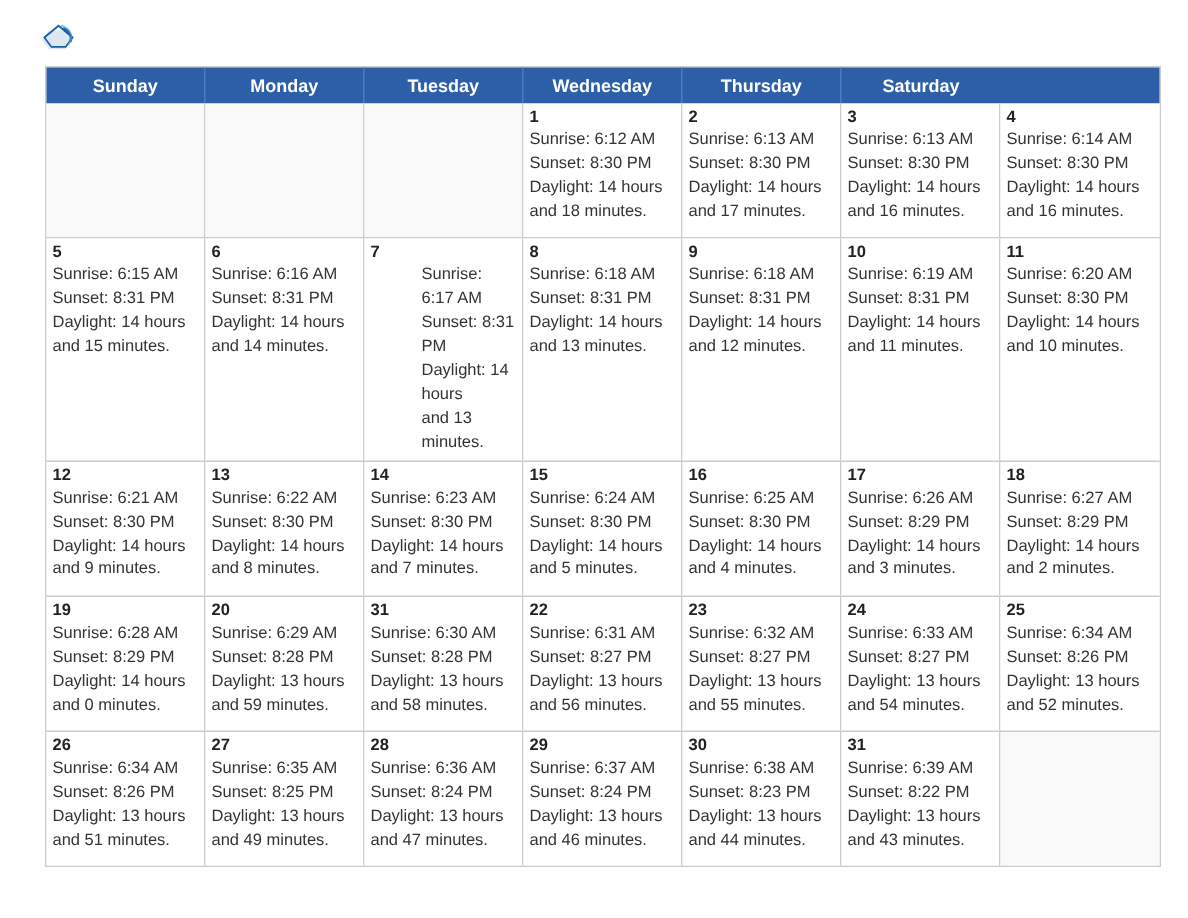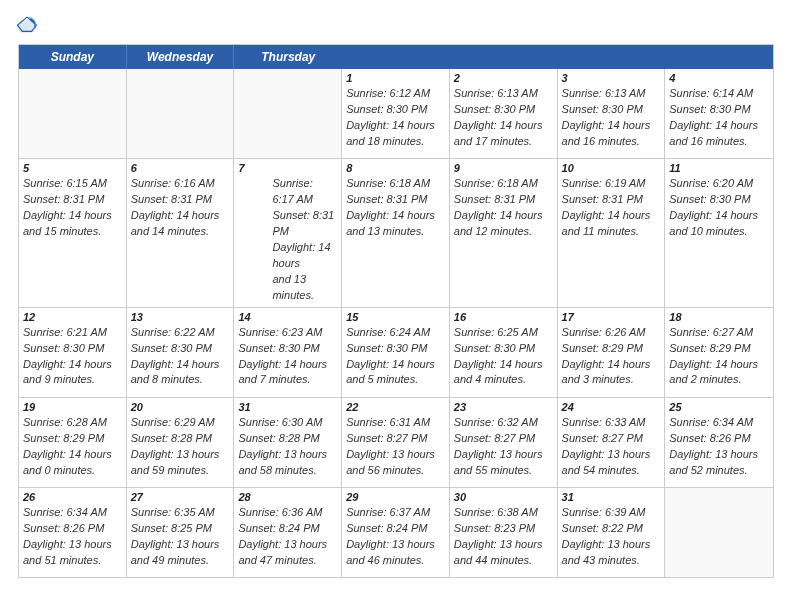--- a/index.html
+++ b/index.html
@@ -6,24 +6,23 @@
     body {
       width: 792px;
       height: 612px;
       font-family: Arial, Helvetica, sans-serif;
       background: #fff;
       overflow: hidden;
     }
     .page {
       width: 792px;
       height: 588px;
-      padding: 14px 18px 10px 18px;
+      padding: 14px 18px 10px 30px;
       display: flex;
       flex-direction: column;
-      font-style: italic;
     }
     .header {
       display: flex;
       justify-content: space-between;
       align-items: flex-start;
       margin-bottom: 8px;
     }
     .logo {
       display: flex;
       align-items: center;
@@ -137,22 +136,25 @@
     </div>
     <div class="title-area">
       <div class="month-title"></div>
       <div class="location"></div>
     </div>
   </div>
 
   <div class="calendar">
     <div class="cal-header-row">
     <div class="cal-header-cell">Sunday</div>
+        <div class="cal-header-cell">Monday</div>
+        <div class="cal-header-cell">Tuesday</div>
         <div class="cal-header-cell">Wednesday</div>
         <div class="cal-header-cell">Thursday</div>
+        <div class="cal-header-cell">Saturday</div>
       </div>
     <div class="cal-body">
     <div class="cal-row">
           <div class="cal-cell empty"></div>
           <div class="cal-cell empty"></div>
           <div class="cal-cell empty"></div>
           <div class="cal-cell">
             <span class="day-num">1</span>
             <div class="day-info" style="white-space: pre-line;">Sunrise: 6:12 AM
 Sunset: 8:30 PM

